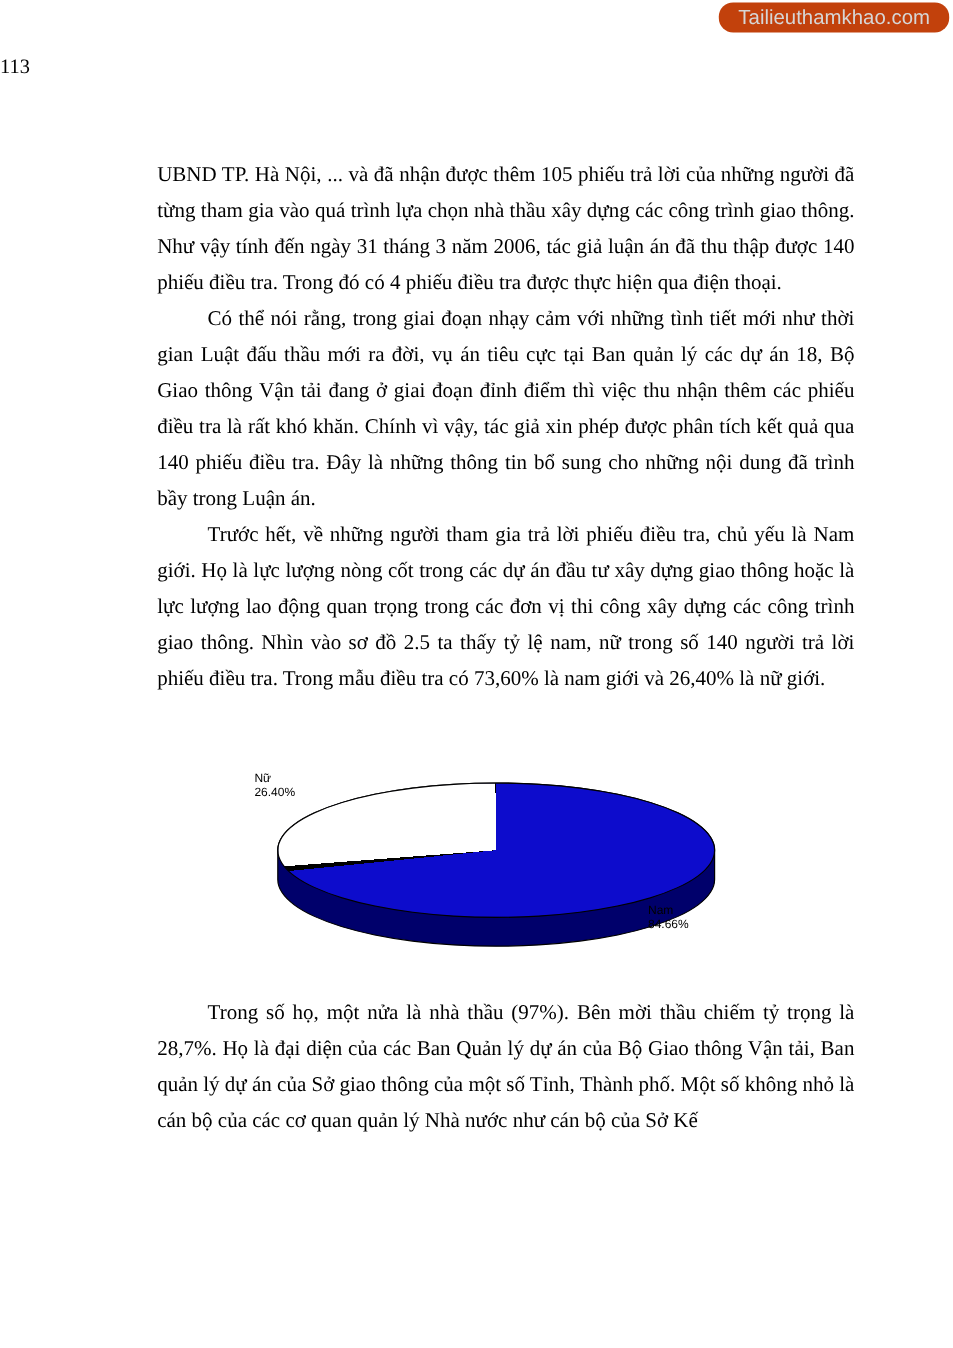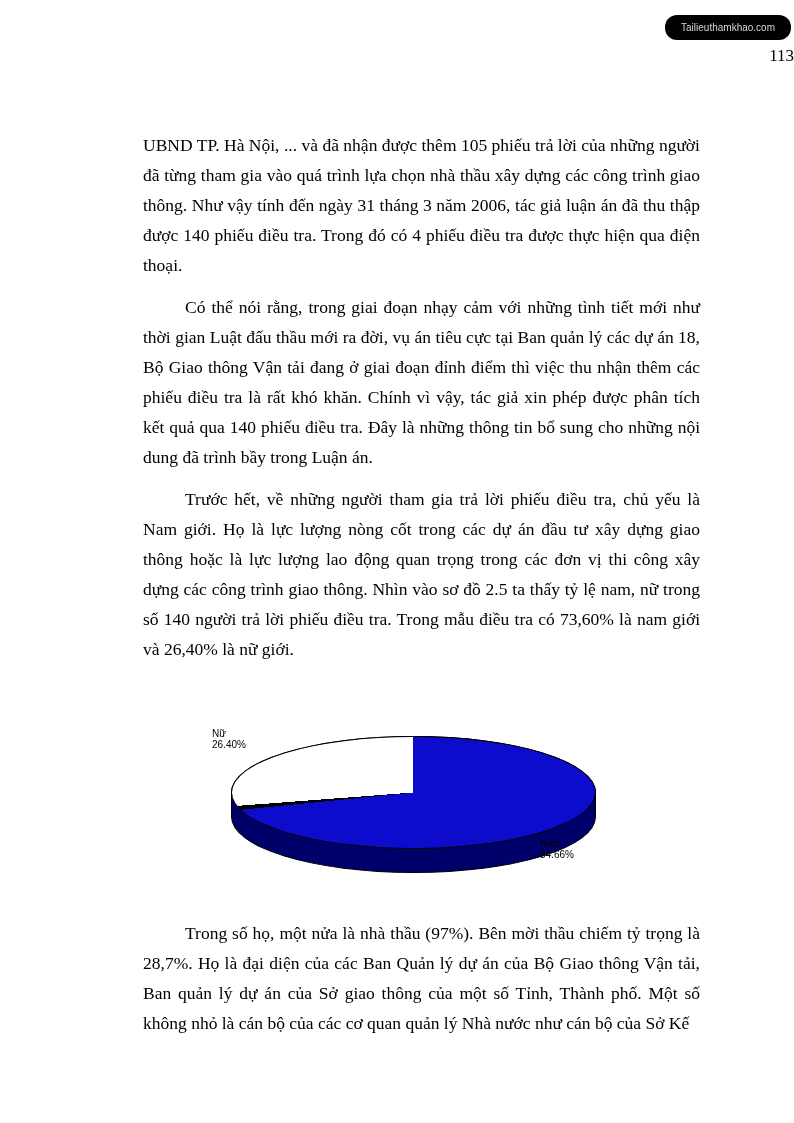--- a/index.html
+++ b/index.html
@@ -5,41 +5,41 @@
   * { margin:0; padding:0; box-sizing:border-box; }
   html, body { background:#ffffff; }
   body {
     width:794px; height:1123px;
     position:relative;
     overflow:hidden;
     font-family:"Liberation Serif","DejaVu Serif",serif;
     color:#000;
   }
   .watermark {
-    position:absolute; top:15px; right:3px;
+    position:absolute; top:2px; right:3px;
     height:25px; line-height:25px;
     padding:0 16px;
-    background:#000000;
+    background:#c2410c;
     color:#d6d6d6;
     font-family:"Liberation Sans","DejaVu Sans",sans-serif;
-    font-size:10px;
+    font-size:17px;
     border-radius:12px;
   }
   .page-number {
     margin-top:46px;
-    text-align:right;
+    text-align:left;
     font-size:17px;
   }
   .text-block {
     margin:64px 82px 0 131px;
     font-size:17.5px;
     line-height:30px;
     text-align:justify;
   }
-  .text-block p { margin:12px; }
+  .text-block p { margin:0; }
   .text-block p.indent { text-indent:42px; }
   .text-block-bottom { margin-top:6px; }
 
   
   .chart {
     position:relative;
     width:470px; height:228px;
     margin:14px 0 4px 196px;
     font-family:"Liberation Sans","DejaVu Sans",sans-serif;
   }

